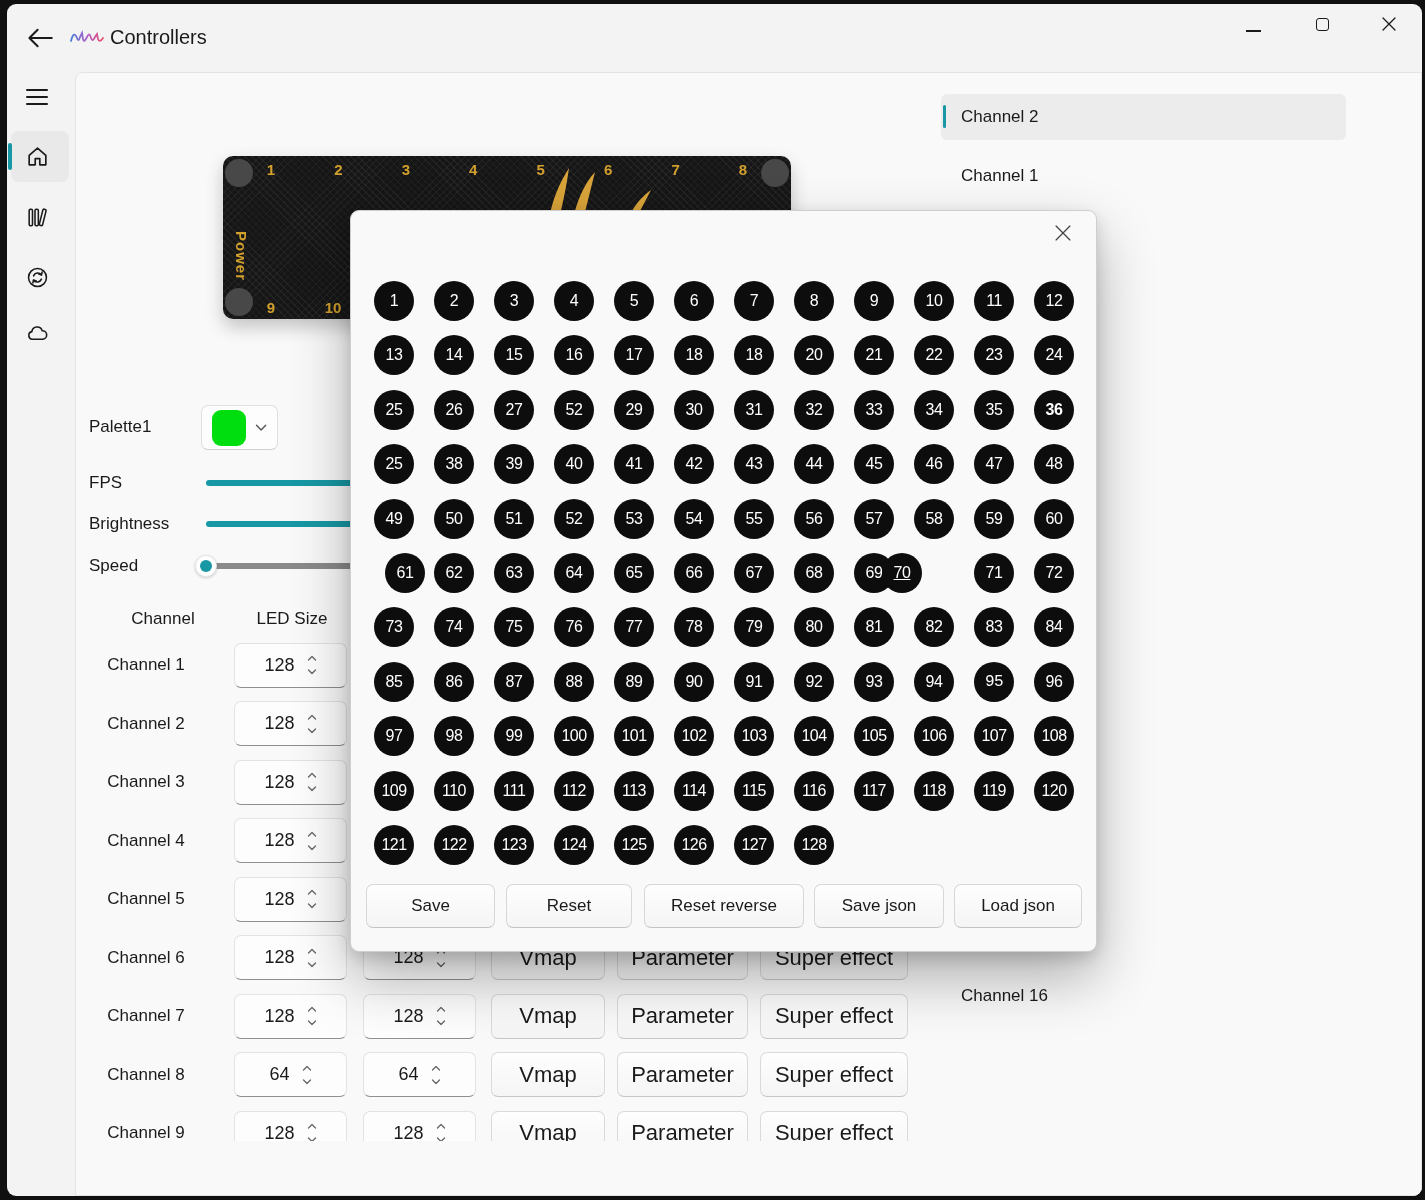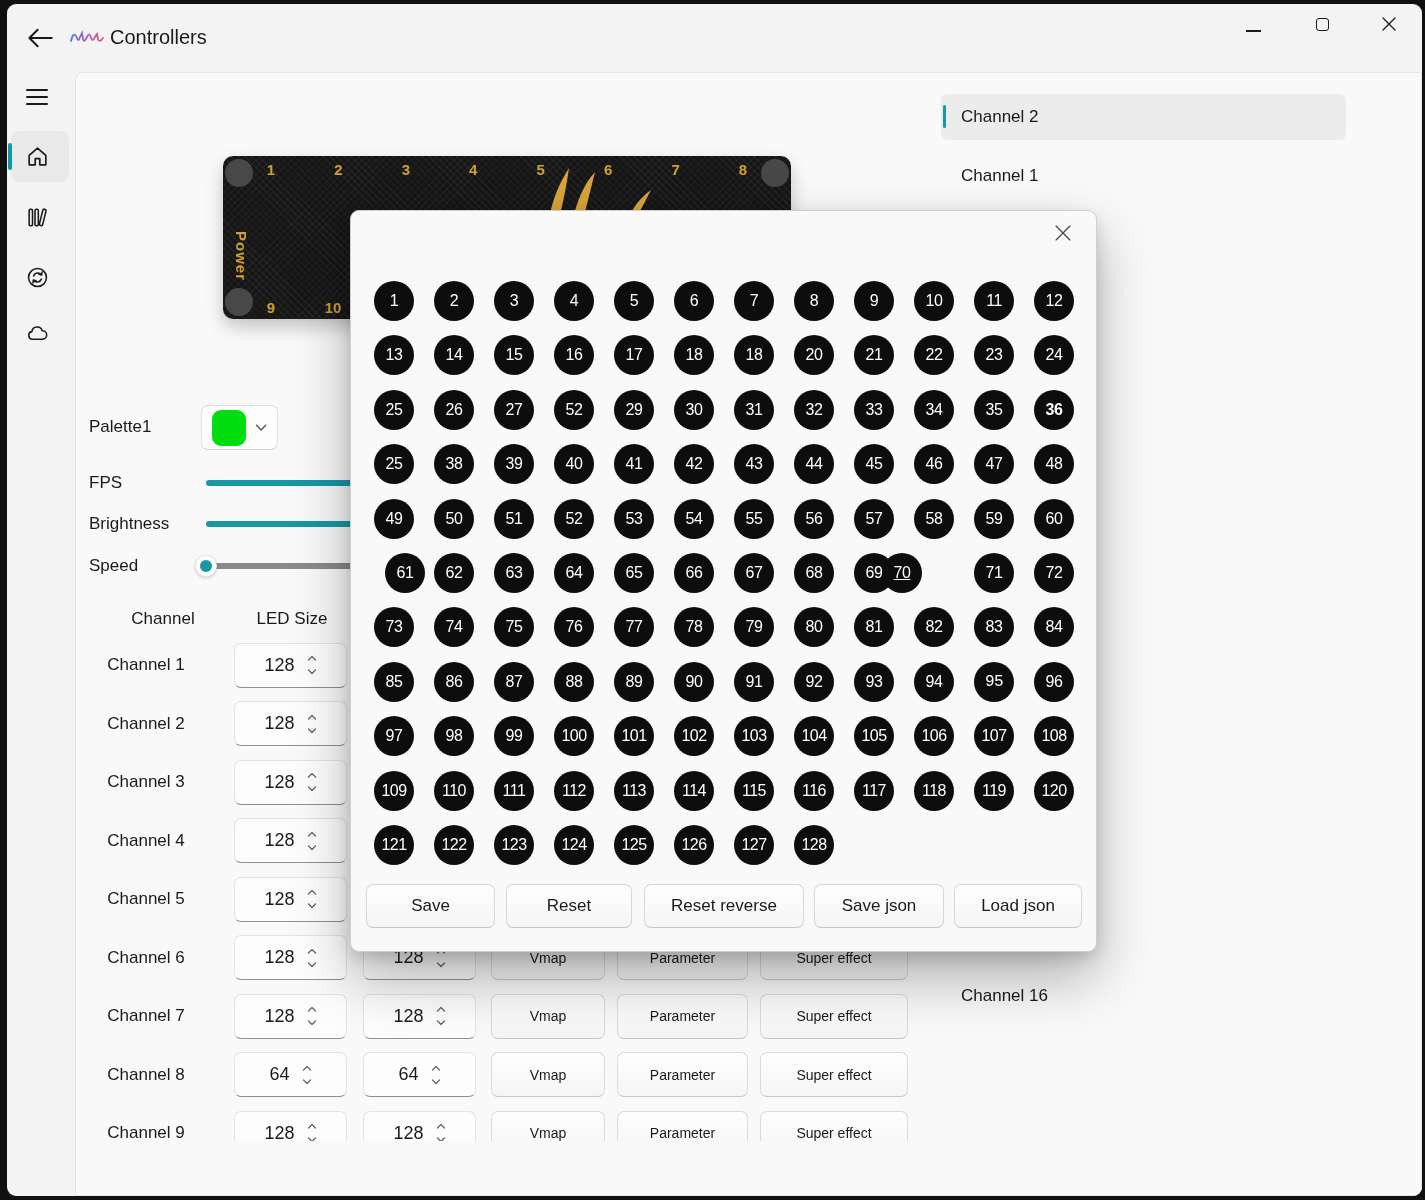--- a/index.html
+++ b/index.html
@@ -46,21 +46,21 @@
   .thumb::after{content:"";width:12px;height:12px;border-radius:50%;background:var(--accent);}
   
   .rows-clip{position:absolute;left:0;top:520px;width:920px;height:548px;overflow:hidden;}
   .th{position:absolute;transform:translate(-50%,-50%);font-size:17px;}
   .row-label{position:absolute;left:0;width:140px;text-align:center;font-size:17px;transform:translateY(-50%);}
   .spin{position:absolute;width:113px;height:45px;border-radius:7px;background:#fdfdfd;border:1px solid #e3e3e3;
         border-bottom:1px solid #8f8f8f;display:flex;align-items:center;justify-content:center;gap:12px;font-size:18px;}
   .spin svg{flex:none;}
   .pbtn{position:absolute;height:45px;border-radius:7px;background:linear-gradient(#fefefe,#f5f5f5);
         border:1px solid #dadada;border-bottom-color:#c6c6c6;display:flex;align-items:center;justify-content:center;
-        font-size:14px;cursor:pointer;}
+        font-size:22px;cursor:pointer;}
   
   .chitem{position:absolute;left:865px;width:405px;height:46px;border-radius:6px;display:flex;align-items:center;
           padding-left:20px;font-size:17px;cursor:pointer;}
   .chitem.sel{background:#ececec;}
   .ch-accent{position:absolute;left:1.5px;top:11px;width:3.5px;height:23px;border-radius:2px;background:var(--accent);}
   
   .dialog{position:absolute;left:343px;top:206px;width:747px;height:742px;background:#f9f9f9;border:1px solid #cfcfcf;
           border-radius:9px;z-index:40;box-shadow:0 26px 58px rgba(0,0,0,.30),0 6px 16px rgba(0,0,0,.14);}
   .dlg-close{position:absolute;left:698px;top:8px;width:28px;height:28px;display:flex;align-items:center;justify-content:center;cursor:pointer;}
   .pad{position:absolute;width:40px;height:40px;border-radius:50%;background:#0d0d0d;color:#fff;display:flex;

